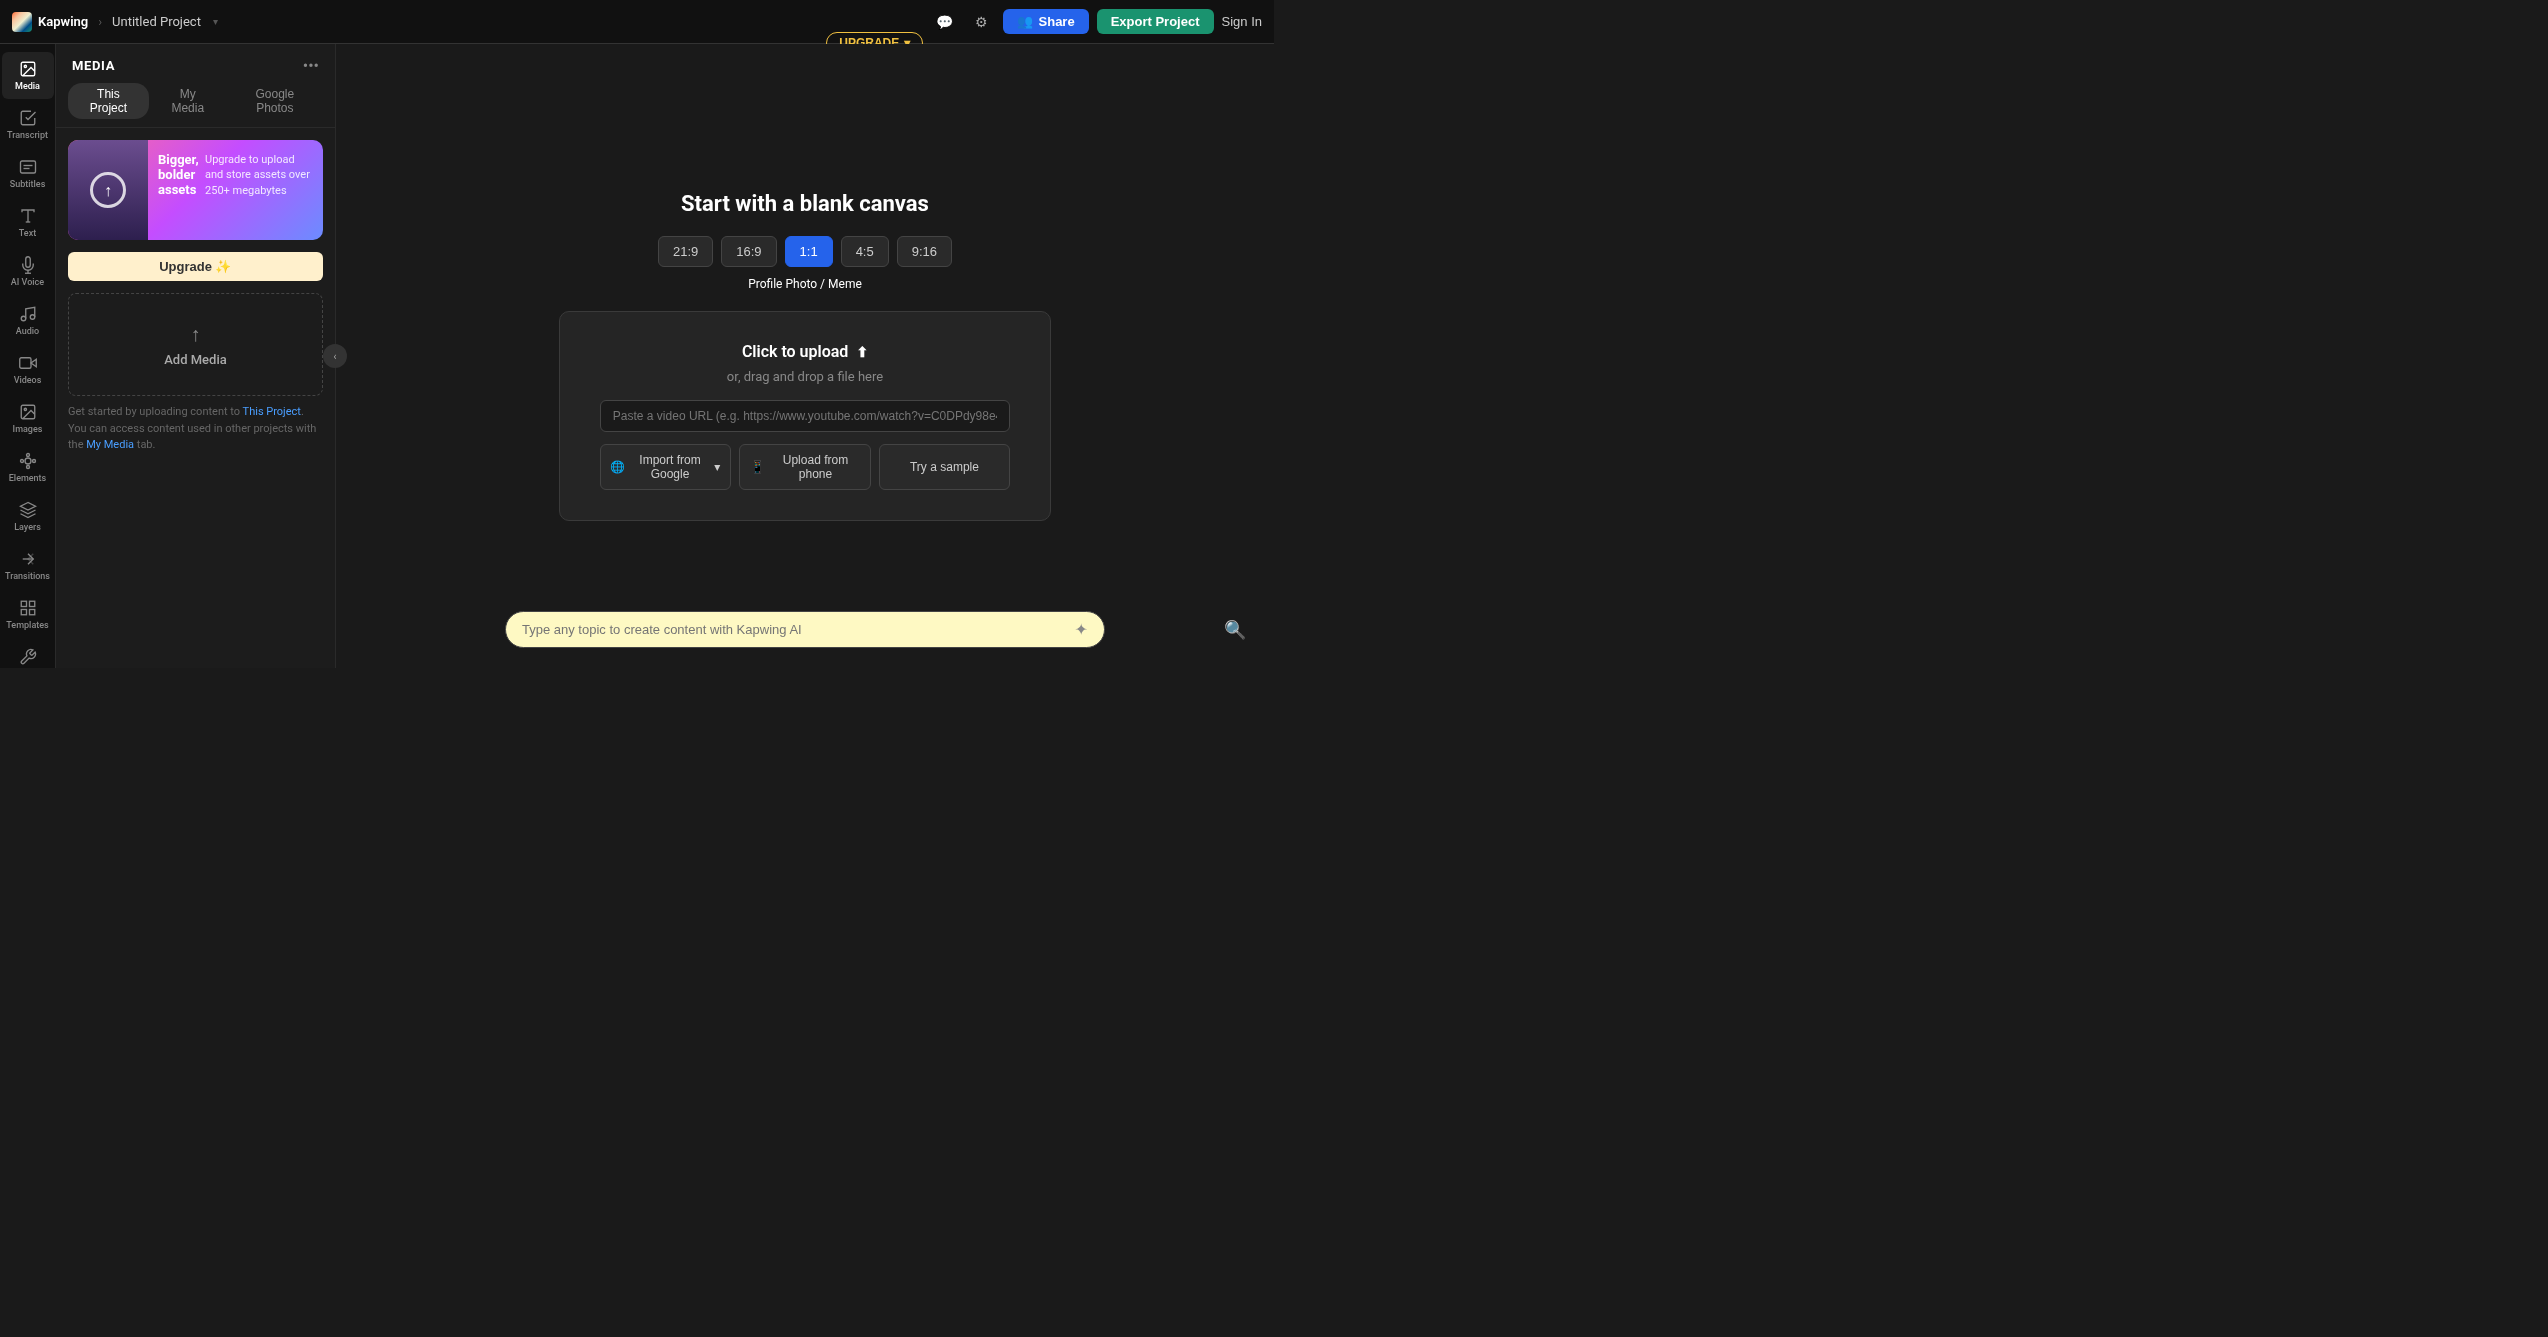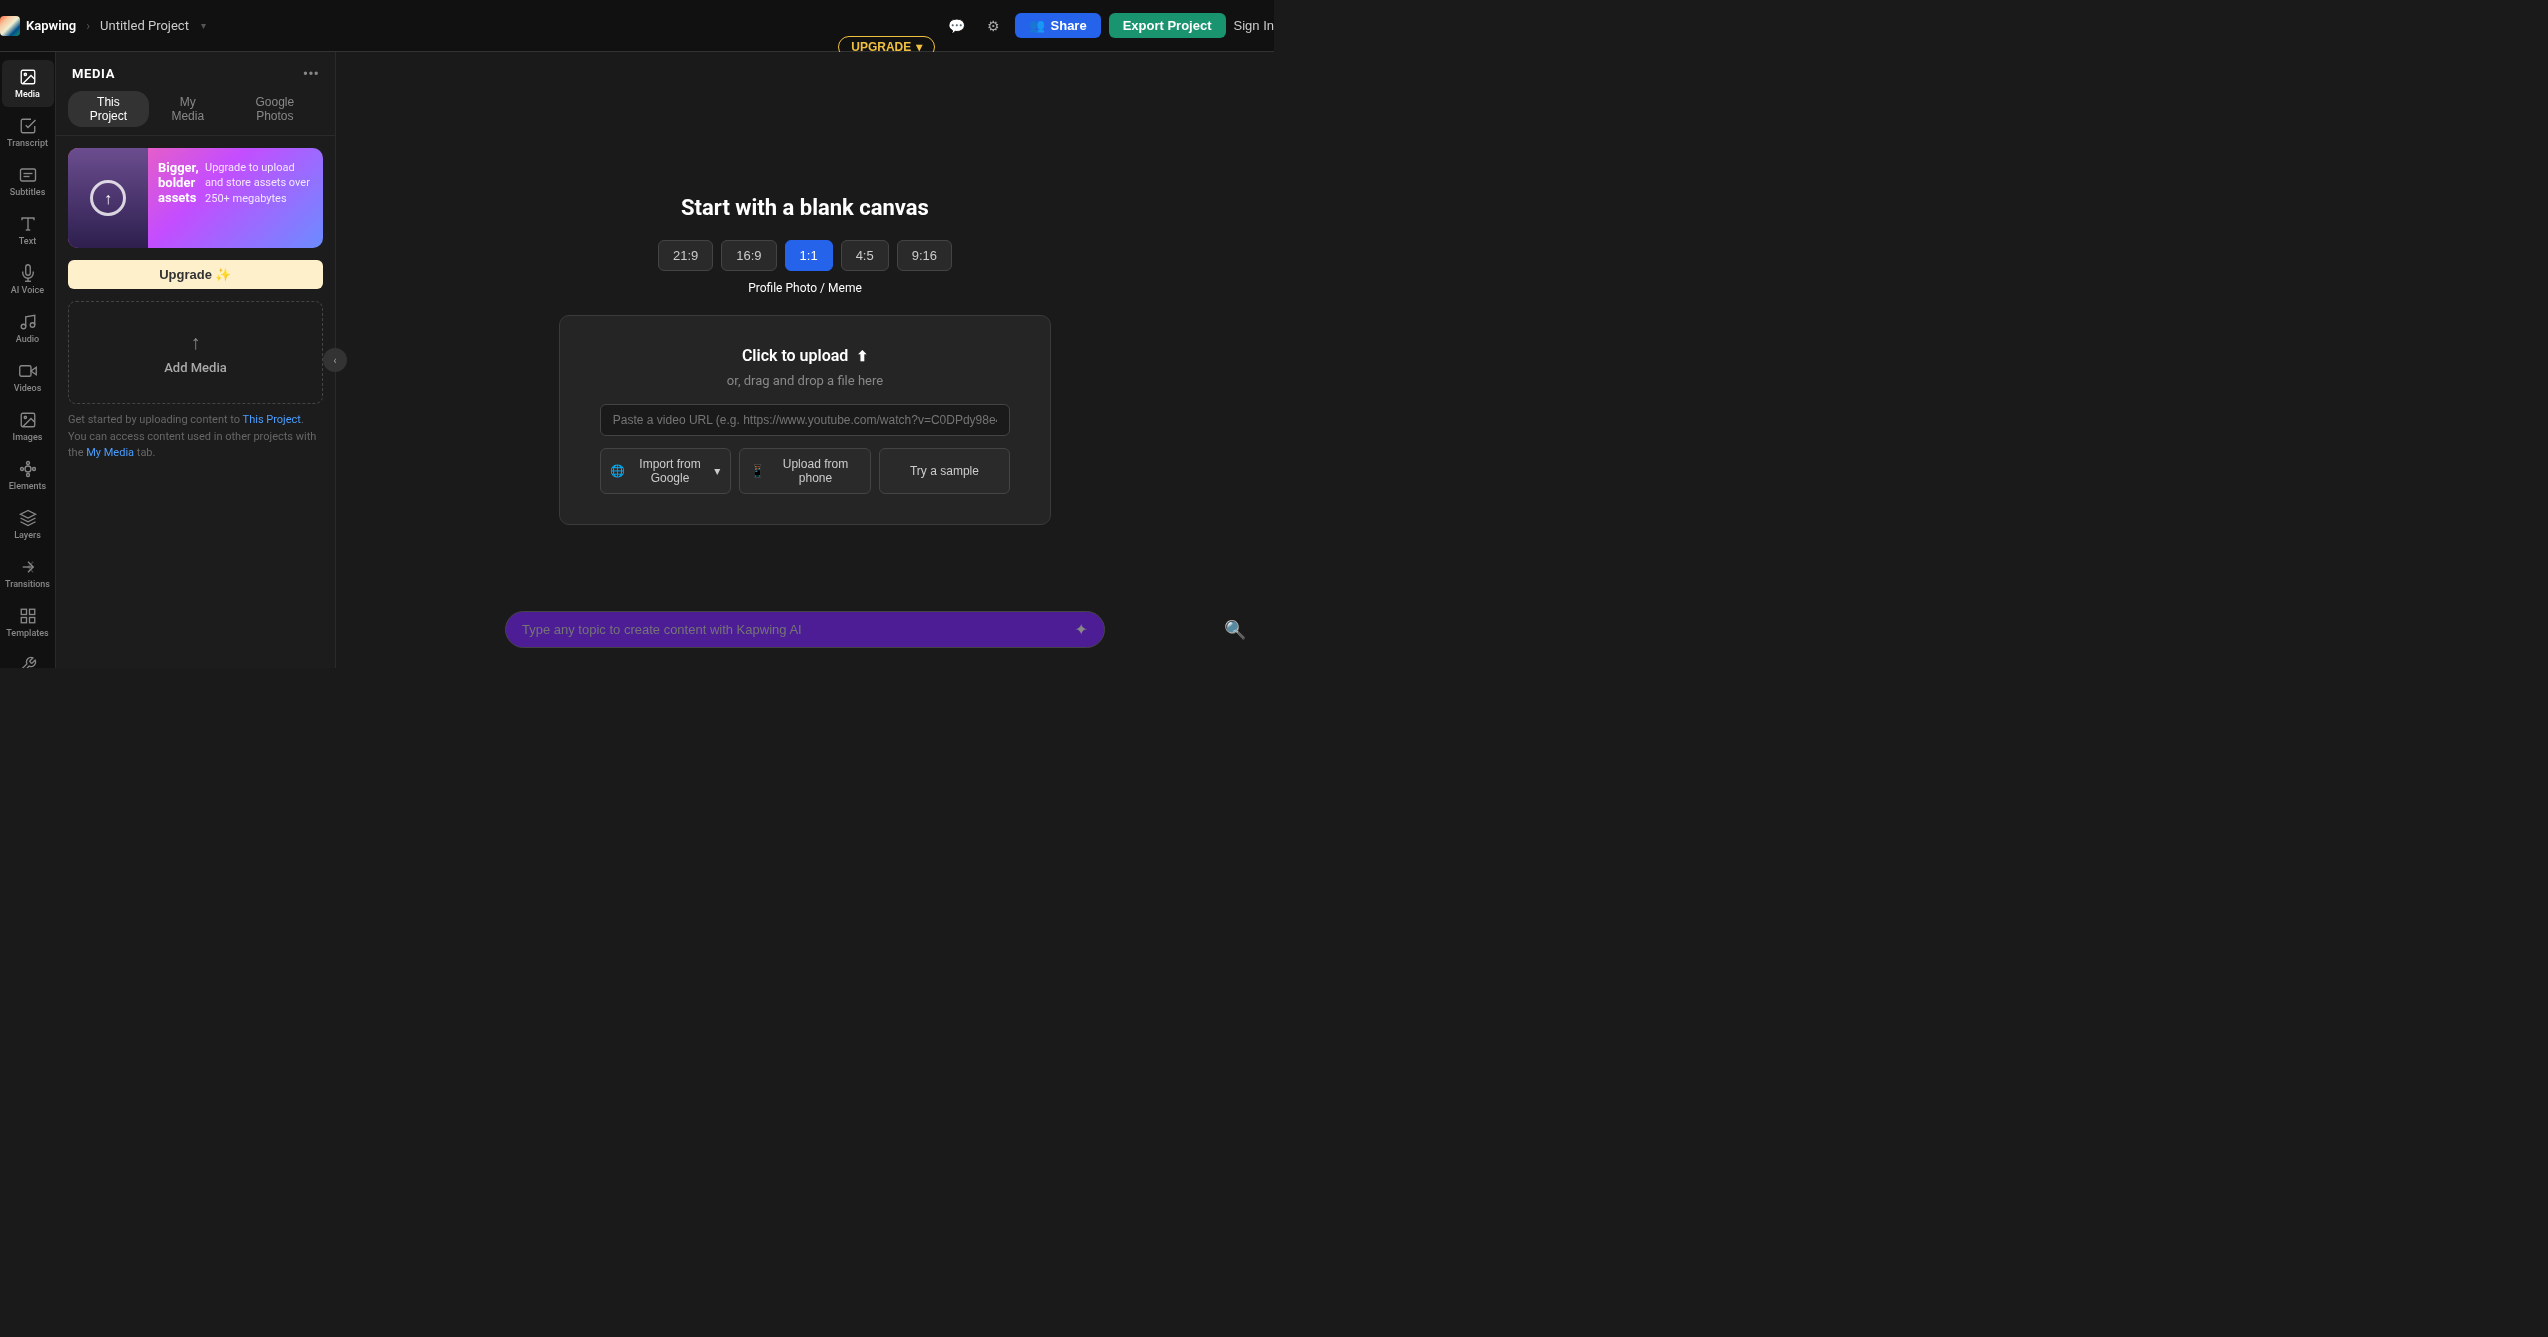--- a/index.html
+++ b/index.html
@@ -12,22 +12,22 @@
       overflow: hidden;
       display: flex;
       flex-direction: column;
     }
 
     
     .topbar {
       display: flex;
       align-items: center;
       background: #111;
-      height: 52px;
-      padding: 0 0;
+      height: 44px;
+      padding: 0 12px;
       gap: 10px;
       flex-shrink: 0;
       border-bottom: 1px solid #333;
     }
     .topbar-logo {
       display: flex;
       align-items: center;
       gap: 6px;
       color: #fff;
       font-size: 13px;
@@ -418,21 +418,21 @@
 
     
     .ai-input-bar {
       position: absolute;
       bottom: 20px;
       left: 50%;
       transform: translateX(-50%);
       width: 600px;
       display: flex;
       align-items: center;
-      background: #4c1d95;
+      background: #fef9c3;
       border: 1px solid #444;
       border-radius: 24px;
       padding: 8px 16px;
       gap: 10px;
     }
     .ai-input {
       flex: 1;
       background: transparent;
       border: none;
       color: #888;

